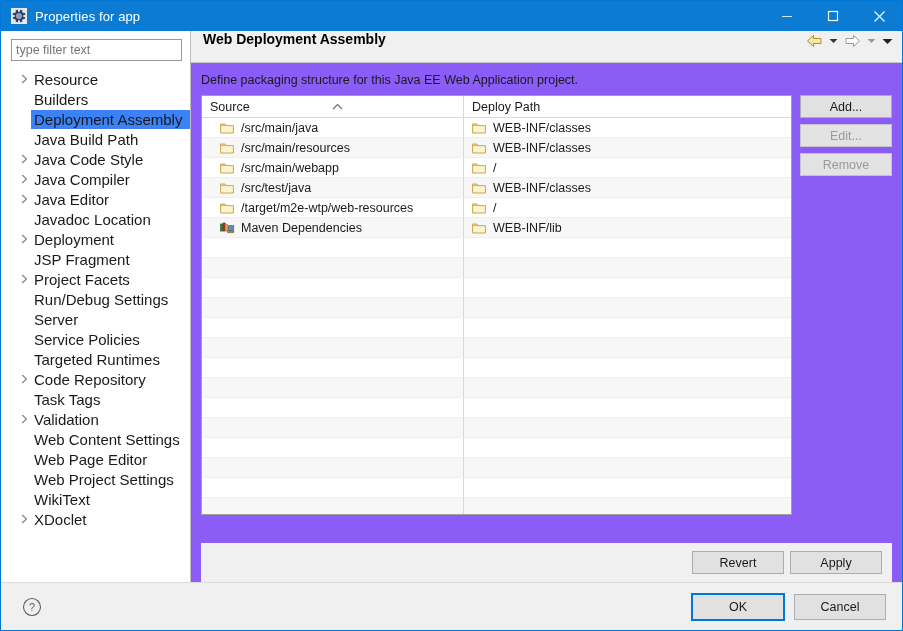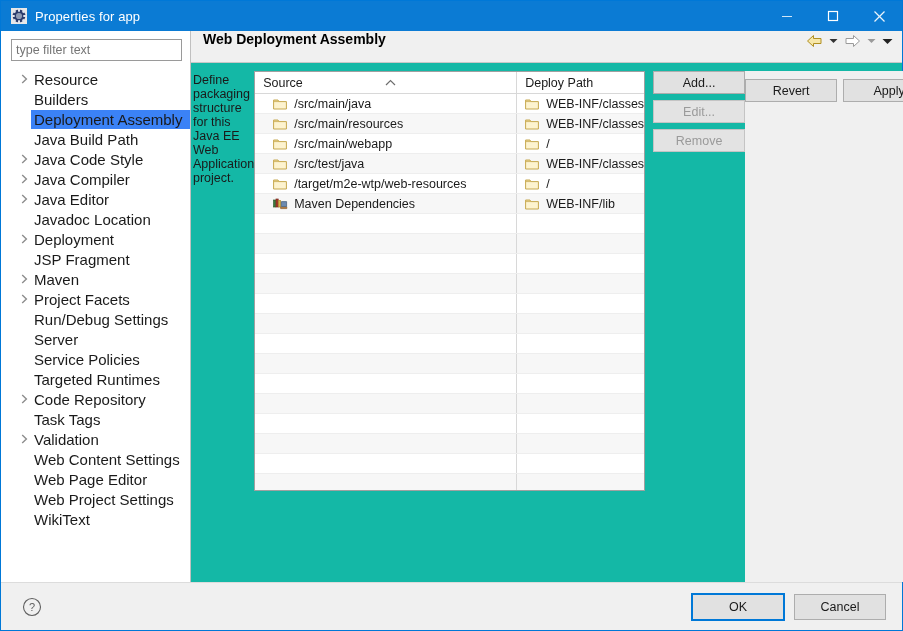--- a/index.html
+++ b/index.html
@@ -127,23 +127,23 @@
     width: 20px; height: 20px;
     display: flex; align-items: center; justify-content: center;
   }
   .nav-arrow-drop {
     width: 14px; height: 20px;
     display: flex; align-items: center; justify-content: center;
   }
 
   .page-body {
     flex: 1 1 auto;
-    background: #14b8a6;
-    padding: 8px 10px 0 2px;
-    display: flex; flex-direction: row;
+    background: #8b5cf6;
+    padding: 8px 10px 0 10px;
+    display: flex; flex-direction: column;
     min-height: 0;
   }
   .desc {
     font-size: 12.5px; color: #1a1a1a;
     padding: 2px 0 8px 0;
   }
   .content-row {
     display: flex;
     flex: 1 1 auto;
     min-height: 0;
@@ -366,28 +366,20 @@
           <div class="tree-item">
             <span class="twisty"></span>
             <span class="tlabel">JSP Fragment</span>
           </div>
           <div class="tree-item">
             <span class="twisty">
               <svg width="7" height="10" viewBox="0 0 7 10">
                 <path d="M1.2 1 L5.4 5 L1.2 9" fill="none" stroke="#8d8d8d" stroke-width="1.4"></path>
               </svg>
             </span>
-            <span class="tlabel">Maven</span>
-          </div>
-          <div class="tree-item">
-            <span class="twisty">
-              <svg width="7" height="10" viewBox="0 0 7 10">
-                <path d="M1.2 1 L5.4 5 L1.2 9" fill="none" stroke="#8d8d8d" stroke-width="1.4"></path>
-              </svg>
-            </span>
             <span class="tlabel">Project Facets</span>
           </div>
           <div class="tree-item">
             <span class="twisty"></span>
             <span class="tlabel">Run/Debug Settings</span>
           </div>
           <div class="tree-item">
             <span class="twisty"></span>
             <span class="tlabel">Server</span>
           </div>
@@ -427,20 +419,28 @@
             <span class="twisty"></span>
             <span class="tlabel">Web Page Editor</span>
           </div>
           <div class="tree-item">
             <span class="twisty"></span>
             <span class="tlabel">Web Project Settings</span>
           </div>
           <div class="tree-item">
             <span class="twisty"></span>
             <span class="tlabel">WikiText</span>
+          </div>
+          <div class="tree-item">
+            <span class="twisty">
+              <svg width="7" height="10" viewBox="0 0 7 10">
+                <path d="M1.2 1 L5.4 5 L1.2 9" fill="none" stroke="#8d8d8d" stroke-width="1.4"></path>
+              </svg>
+            </span>
+            <span class="tlabel">XDoclet</span>
           </div>
         </div>
     </div>
 
     <div class="right-panel">
 
       <div class="page-header">
         <div class="page-title">Web Deployment Assembly</div>
         <div class="nav-icons">
           <div class="nav-btn">

